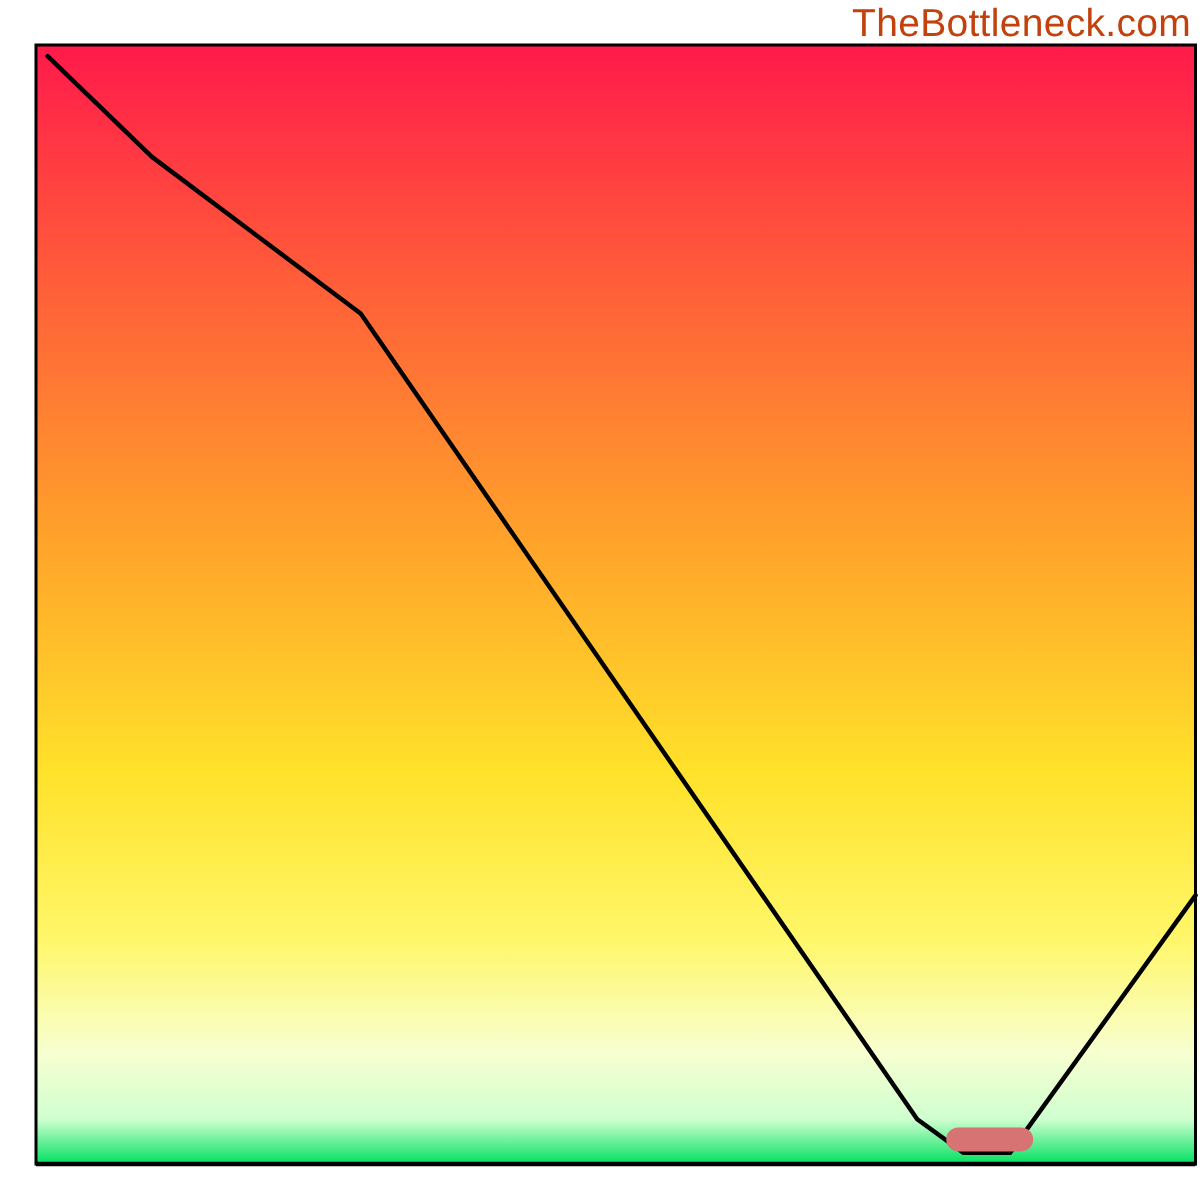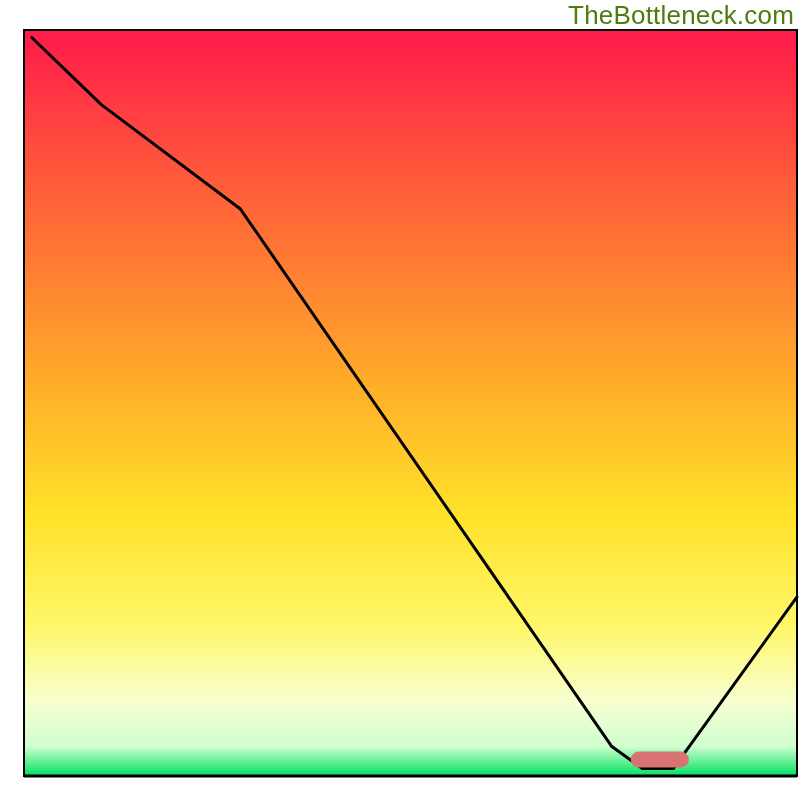--- a/index.html
+++ b/index.html
@@ -10,21 +10,21 @@
     overflow: hidden;
     background: #ffffff;
     font-family: Arial, Helvetica, sans-serif;
   }
   .attribution {
     position: absolute;
     top: 0;
     right: 6px;
     font-size: 26px;
     font-weight: 400;
-    color: #4d7c0f;
+    color: #c2410c;
     letter-spacing: 0.2px;
     user-select: none;
   }
   .plot-wrap {
     position: absolute;
     left: 0;
     top: 0;
     width: 800px;
     height: 800px;
   }

